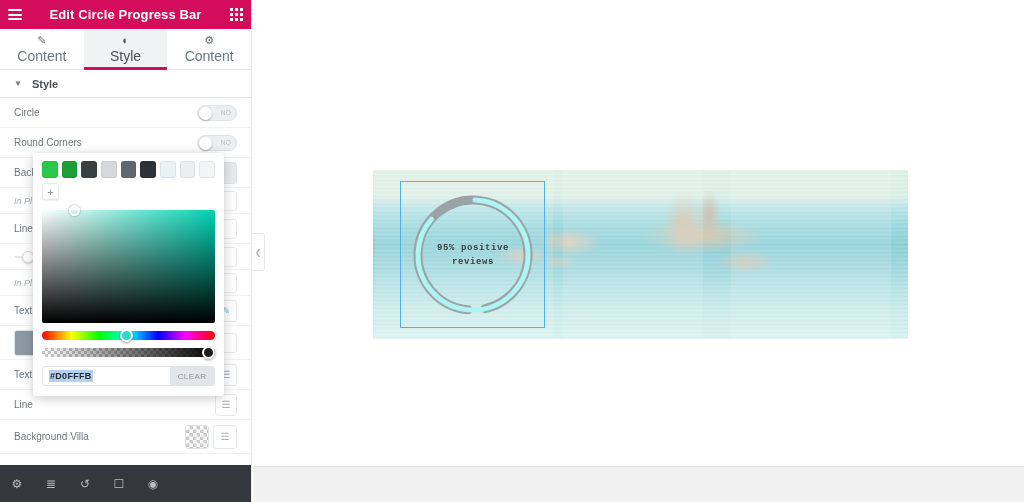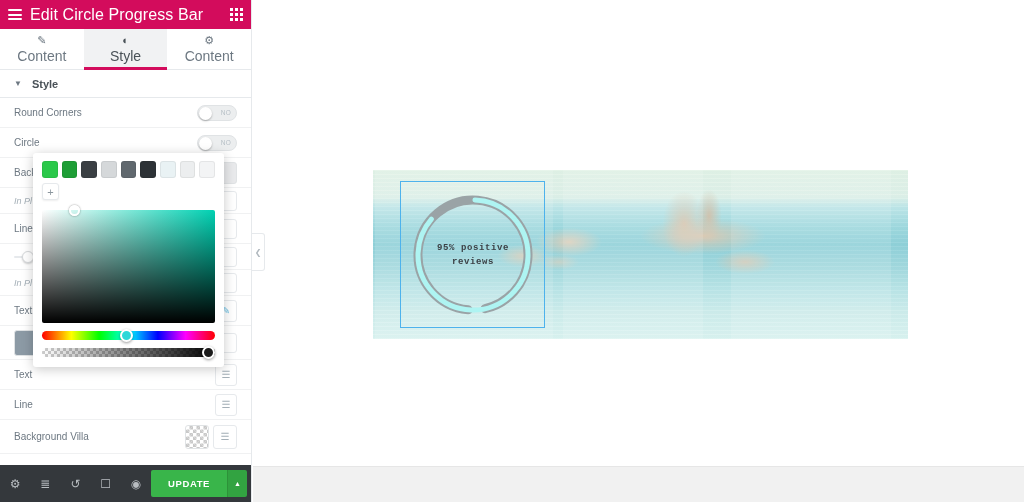--- a/index.html
+++ b/index.html
@@ -20,22 +20,22 @@
     overflow: hidden;
   }
 
   
   #panel-header {
     height: 29px; background: #d30c5c;
     display: flex; align-items: center;
     position: relative;
   }
   #panel-header .hdr-title {
-    flex: 1; text-align: left;
-    color: #ffffff; font-size: 16px; font-weight: 400;
+    flex: 1; text-align: center;
+    color: #ffffff; font-size: 13px; font-weight: 700;
     letter-spacing: .1px;
   }
   .hdr-btn {
     width: 30px; height: 29px;
     display: flex; align-items: center; justify-content: center;
     cursor: pointer;
   }
   .hamburger { width: 14px; }
   .hamburger i {
     display: block; height: 2px; background: #fff;
@@ -356,29 +356,29 @@
         <div class="tlabel">Content</div>
       </div>
     </div>
 
     <div id="section-style">
       <span class="caret">▼</span>
       <span class="sname">Style</span>
     </div>
 
     <div class="ctrl">
-      <span class="lbl">Round Corners</span>
+      <span class="lbl">Circle</span>
       <span class="switch">
         <span class="knob"></span>
         <span class="sw-txt">NO</span>
       </span>
     </div>
 
     <div class="ctrl">
-      <span class="lbl">Circle</span>
+      <span class="lbl">Round Corners</span>
       <span class="switch">
         <span class="knob"></span>
         <span class="sw-txt">NO</span>
       </span>
     </div>
 
     <div class="ctrl">
       <span class="lbl">Back</span>
       <span class="swatch-sq" style="background:#e9eaec"></span>
     </div>
@@ -457,32 +457,34 @@
         <span class="handle"></span>
       </div>
 
       <div class="bar" id="hue-bar">
         <span class="knob2" id="hue-knob"></span>
       </div>
       <div class="bar" id="alpha-bar">
         <span class="knob2" id="alpha-knob"></span>
       </div>
 
+      <div id="hexrow">
+        <div id="hexval">
+          <span>#D0FFFB</span>
+        </div>
+        <div id="clearbtn">CLEAR</div>
+      </div>
     </div>
 
     <div id="bottombar">
       <span class="bb-ico">⚙</span>
       <span class="bb-ico">≣</span>
       <span class="bb-ico">↺</span>
       <span class="bb-ico">☐</span>
       <span class="bb-ico">◉</span>
-      <span id="update-wrap">
-        <span id="update-btn">UPDATE</span>
-        <span id="update-caret">▲</span>
-      </span>
     </div>
   </div>
 
   <div id="collapse">❮</div>
 
   <div id="canvas">
     <div id="widget">
       <div id="photo"></div>
       <div id="photo-tint"></div>
 

